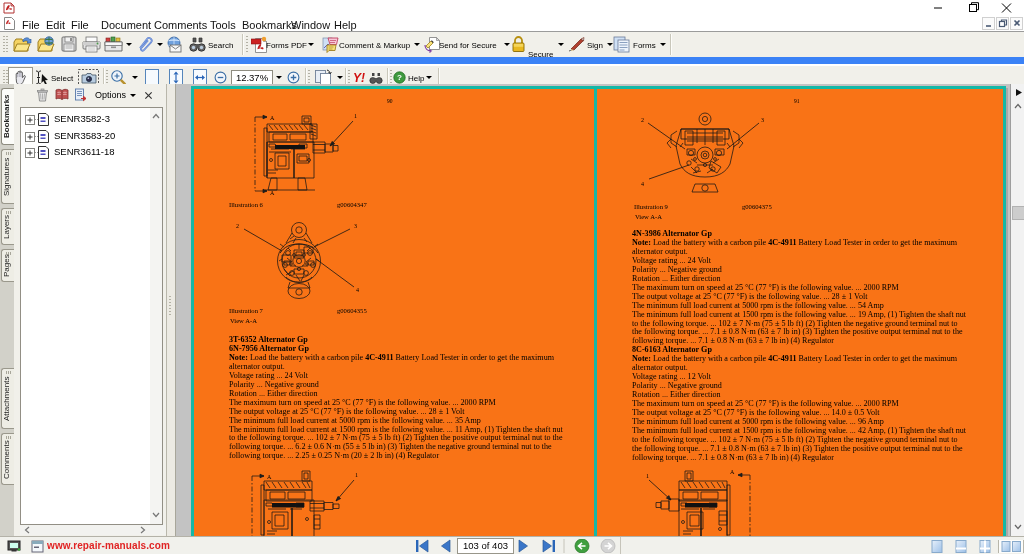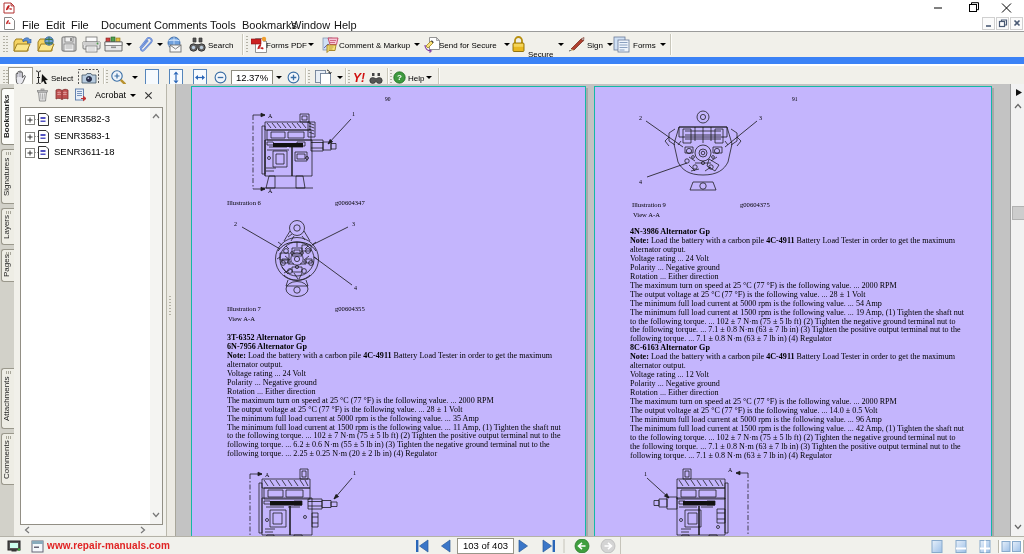--- a/index.html
+++ b/index.html
@@ -29,21 +29,21 @@
         border-radius:3px 0 0 3px;}
   .vtab span{position:absolute;left:0px;top:0;width:13px;text-align:center;
         writing-mode:vertical-rl;transform:rotate(180deg);font-size:8px;color:#222;}
   
   #panel{left:14px;top:84px;width:152px;height:452px;background:#f1f0ea;}
   #bmbox{left:20px;top:107px;width:141px;height:416px;background:#fff;border:1px solid #928f85;}
   .bmrow{left:0;width:140px;height:16px;font-size:9.5px;color:#000;}
   
   #splitter{left:166px;top:84px;width:8px;height:452px;background:#eceae3;border-left:1px solid #b9b7ab;border-right:1px solid #a8a69a;}
   
-  .page{background:#c4b5fd;border:1px solid #14b8a6;box-shadow:2px 2px 0 #a8a8a8;overflow:hidden;}
+  .page{background:#f97316;border:3px solid #14b8a6;box-shadow:2px 2px 0 #a8a8a8;overflow:hidden;padding-left:10px;}
   .serif{font-family:"Liberation Serif",serif;color:#000;}
   .ptext{font-family:"Liberation Serif",serif;color:#000;font-size:8.1px;line-height:8.95px;white-space:nowrap;letter-spacing:0px;}
   .cap{font-family:"Liberation Serif",serif;color:#000;font-size:6.6px;}
   .dline{stroke:#151515;stroke-width:0.75;fill:none;}
   
   #vscroll{left:1010px;top:84px;width:14px;height:452px;background:#f2f2f2;border-left:1px solid #9e9e9e;}
   
   #statusbar{left:0;top:536px;width:1024px;height:18px;background:#f1f1ec;border-top:1px solid #b4b2a8;}
 </style>
 </head>
@@ -340,21 +340,21 @@
   <svg class="abs" style="left:41px;top:4px" width="14" height="14" viewBox="0 0 14 14">
     <path d="M1 2c2-1 4-1 6 .5 2-1.5 4-1.5 6-.5v9c-2-1-4-1-6 .5-2-1.5-4-1.5-6-.5z" fill="#c05050" stroke="#803030" stroke-width="0.8"></path>
     <path d="M7 2.5v9" stroke="#803030" stroke-width="0.8"></path>
     <path d="M2.5 4.5c1.2-.4 2.3-.4 3.2 0M2.5 6.5c1.2-.4 2.3-.4 3.2 0M8.3 4.5c1.2-.4 2.3-.4 3.2 0M8.3 6.5c1.2-.4 2.3-.4 3.2 0" stroke="#f0d0d0" stroke-width="0.7" fill="none"></path>
   </svg>
   <svg class="abs" style="left:60px;top:4px" width="15" height="14" viewBox="0 0 15 14">
     <rect x="1.5" y="1" width="8" height="11" fill="#e8eef8" stroke="#5878a8" stroke-width="0.9"></rect>
     <path d="M3 3.5h5M3 5.5h5M3 7.5h5" stroke="#5878a8" stroke-width="0.8"></path>
     <path d="M7 10.5h5M12 10.5l-2.5-2.2v4.4z" fill="#c03030" stroke="#c03030" stroke-width="1"></path>
   </svg>
-  <span class="abs" style="left:81px;top:6px;font-size:9px;color:#000">Acrobat</span>
+  <span class="abs" style="left:81px;top:6px;font-size:9px;color:#000">Options</span>
   <div class="abs darr" style="left:116px;top:10px"></div>
   <svg class="abs" style="left:130px;top:7px" width="9" height="9" viewBox="0 0 10 10">
     <path d="M1.5 1.5l7 7M8.5 1.5l-7 7" stroke="#333" stroke-width="1.3"></path>
   </svg>
 
   <div class="abs" style="left:6px;top:440px;width:146px;height:11px;background:#f2f2ef"></div>
   <svg class="abs" style="left:10px;top:442px" width="6" height="8" viewBox="0 0 6 8">
       <path d="M5 1L1.5 4 5 7" stroke="#777" stroke-width="1.2" fill="none"></path>
     </svg>
   <svg class="abs" style="left:126px;top:442px" width="6" height="8" viewBox="0 0 6 8">
@@ -380,21 +380,21 @@
     <svg class="abs" style="left:4px;top:3px" width="10" height="10" viewBox="0 0 10 10">
         <rect x="0.5" y="0.5" width="9" height="9" fill="#fff" stroke="#848480"></rect>
         <path d="M2.5 5h5M5 2.5v5" stroke="#333" stroke-width="1"></path>
       </svg>
     <svg class="abs" style="left:17px;top:1px" width="11" height="13" viewBox="0 0 11 13">
         <path d="M0.5 0.5h7.5l2.5 2.5v9.5H0.5z" fill="#fdfdfd" stroke="#333" stroke-width="1"></path>
         <rect x="2.5" y="4" width="5" height="2" fill="#5050c0"></rect>
         <rect x="2.5" y="7.5" width="5" height="1.5" fill="#5050c0"></rect>
       </svg>
     <div class="abs" style="left:14px;top:7px;width:4px;height:1px;background-image:repeating-linear-gradient(to right,#999 0 1px,rgba(0,0,0,0) 1px 2px)"></div>
-      <span class="abs" style="left:33px;top:1px">SENR3583-1</span>
+      <span class="abs" style="left:33px;top:1px">SENR3583-20</span>
   </div>
   <div class="abs bmrow" style="top:37px">
     <svg class="abs" style="left:4px;top:3px" width="10" height="10" viewBox="0 0 10 10">
         <rect x="0.5" y="0.5" width="9" height="9" fill="#fff" stroke="#848480"></rect>
         <path d="M2.5 5h5M5 2.5v5" stroke="#333" stroke-width="1"></path>
       </svg>
     <svg class="abs" style="left:17px;top:1px" width="11" height="13" viewBox="0 0 11 13">
         <path d="M0.5 0.5h7.5l2.5 2.5v9.5H0.5z" fill="#fdfdfd" stroke="#333" stroke-width="1"></path>
         <rect x="2.5" y="4" width="5" height="2" fill="#5050c0"></rect>
         <rect x="2.5" y="7.5" width="5" height="1.5" fill="#5050c0"></rect>

